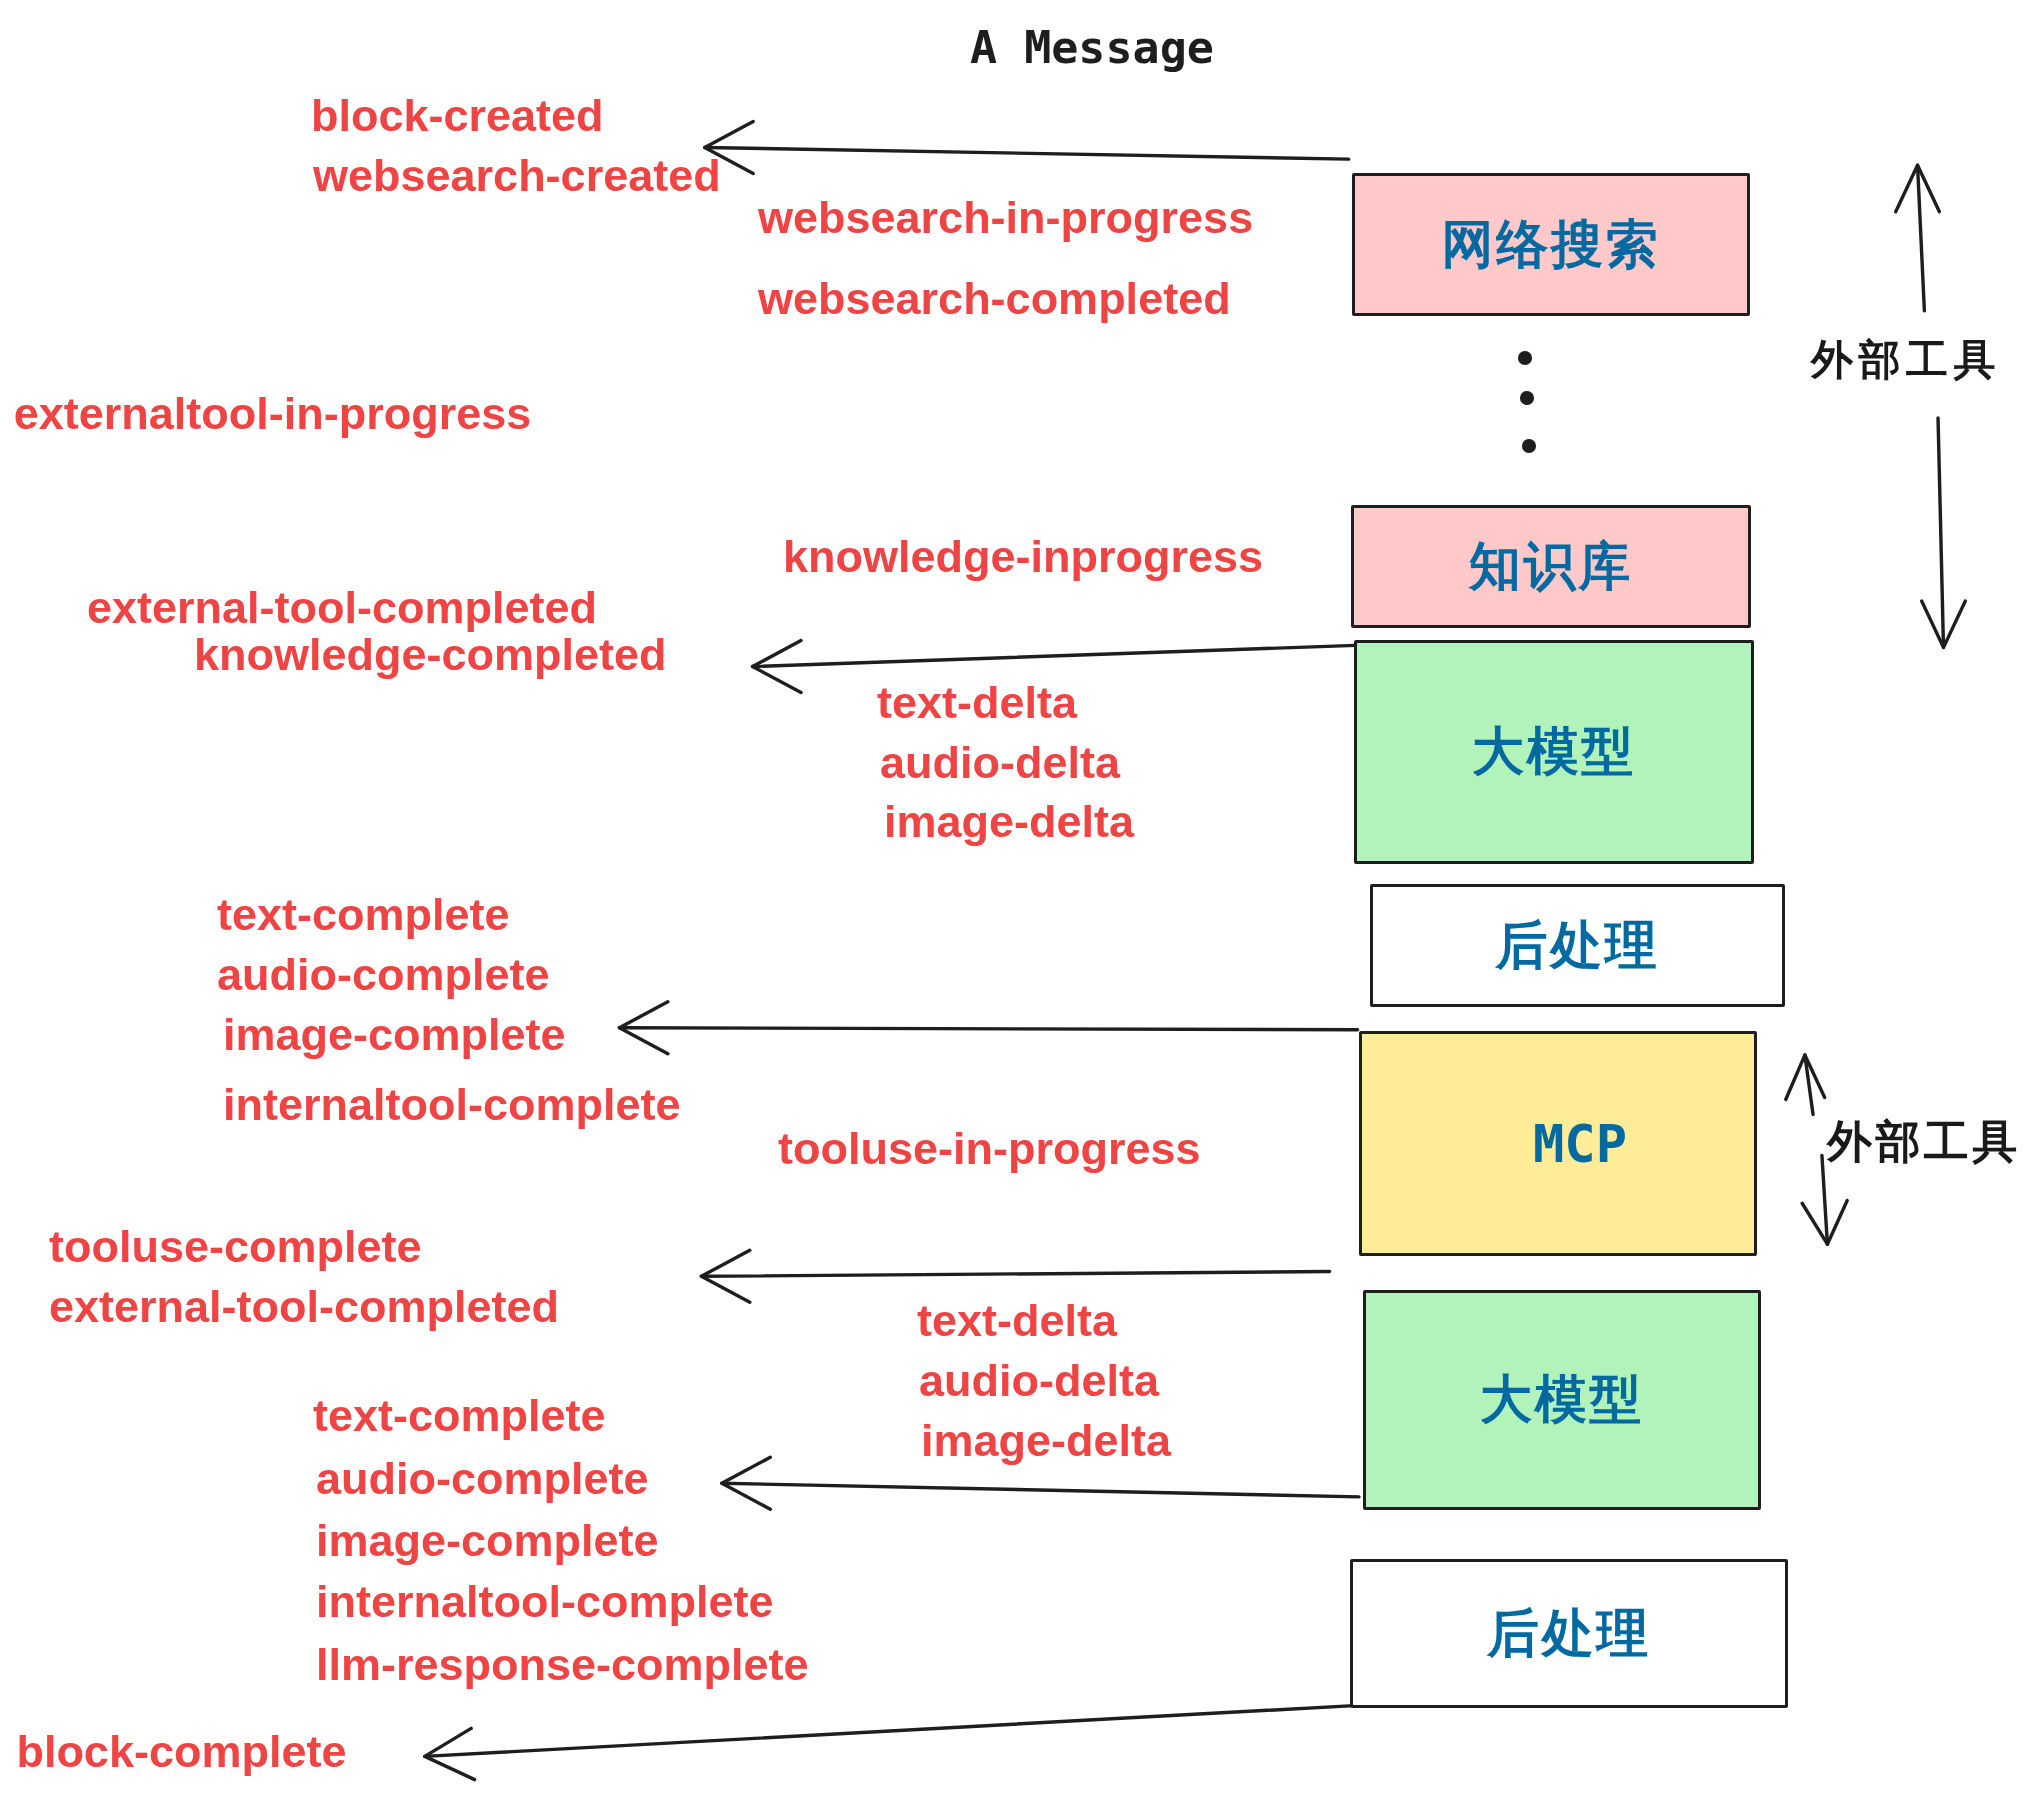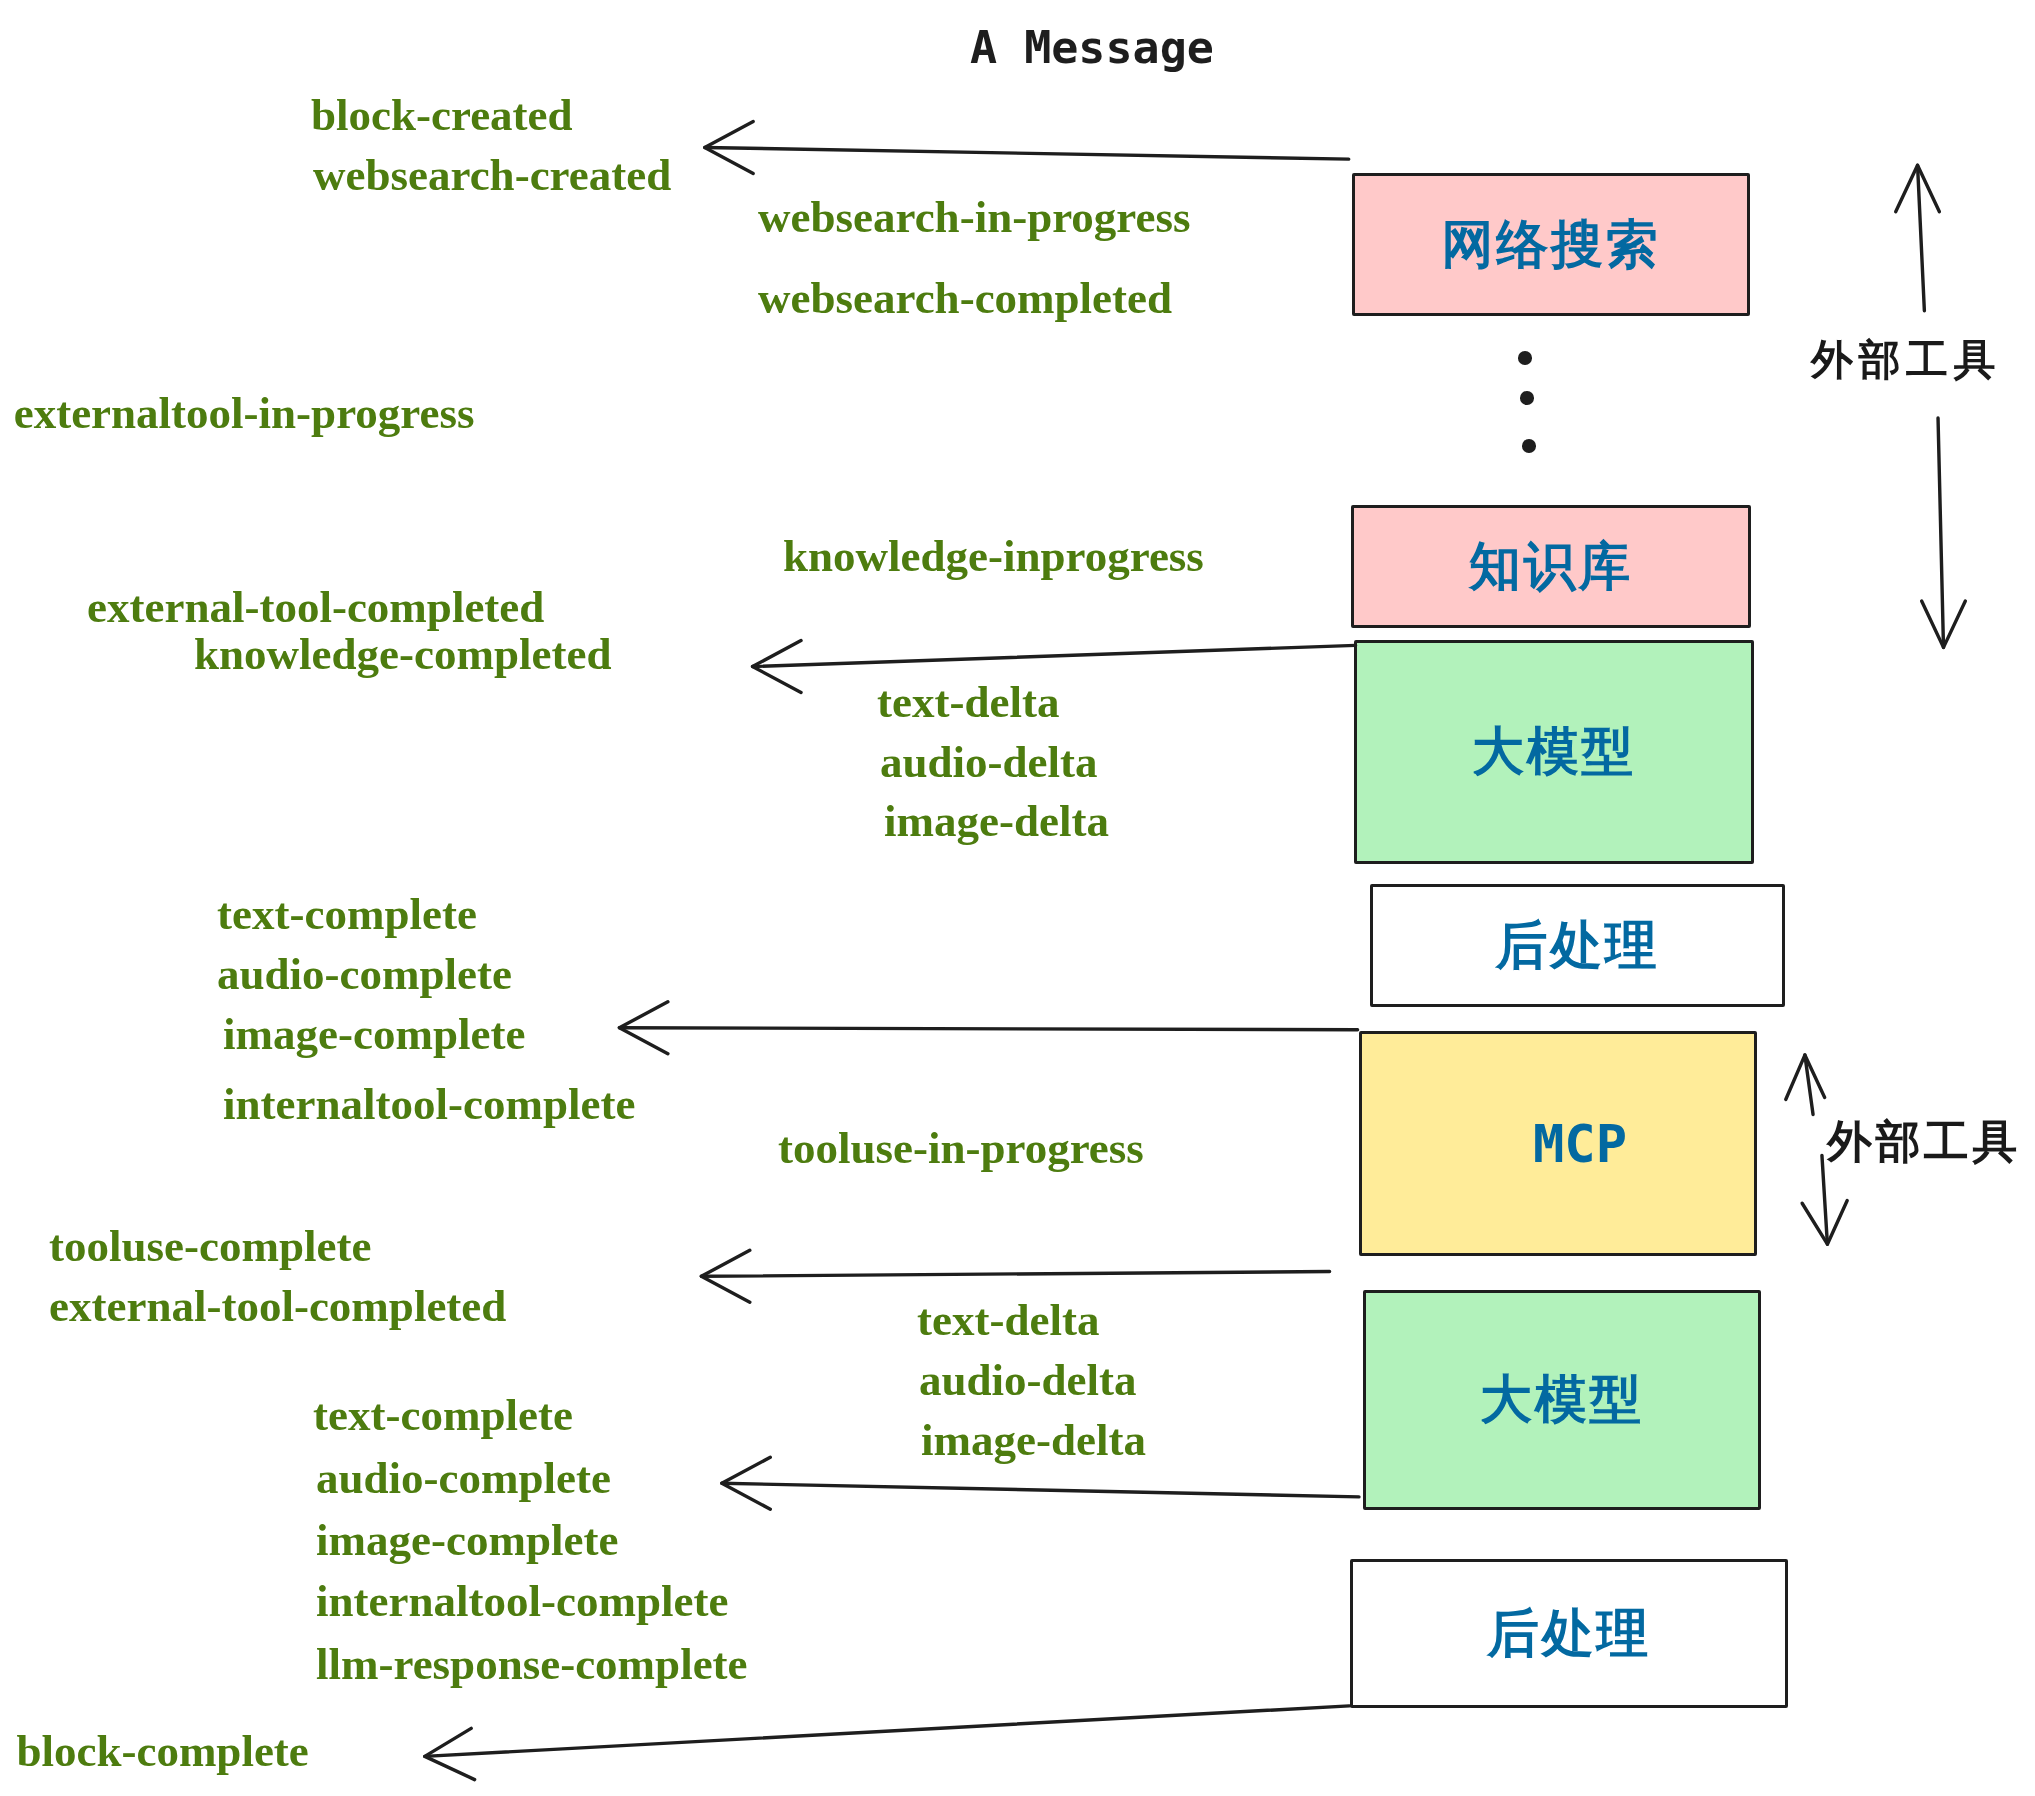--- a/index.html
+++ b/index.html
@@ -5,25 +5,25 @@
   html,body{margin:0;padding:0;background:#ffffff;}
   #canvas{
     position:relative;
     width:2035px;height:1796px;
     background:#ffffff;
     font-family:"DejaVu Sans Mono","Liberation Mono",monospace;
     overflow:hidden;
   }
   .evt{
     position:absolute;
-    font-family:Liberation Serif, serif;
+    font-family:Liberation Sans, sans-serif;
     font-weight:700;
     font-size:45px;
     line-height:1.0;
-    color:#4d7c0f;
+    color:#ef4444;
     white-space:nowrap;
   }
   .title{
     position:absolute;
     font-family:"DejaVu Sans Mono","Liberation Mono",monospace;
     font-weight:700;
     font-size:45px;
     color:#1e1e1e;
     white-space:nowrap;
   }

